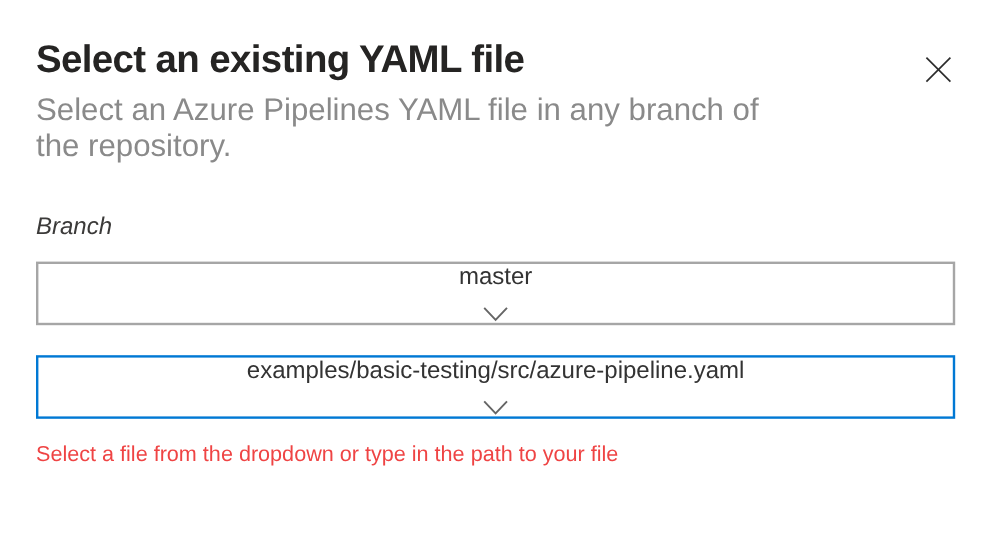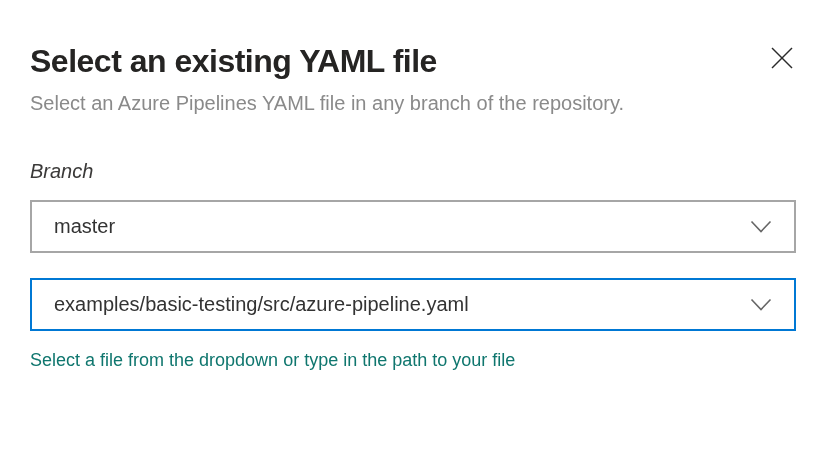--- a/index.html
+++ b/index.html
@@ -11,31 +11,31 @@
   .dialog {
     position: relative;
     width: 820px;
     height: 453px;
     background: #ffffff;
     box-sizing: border-box;
     padding: 30px 30px 0 30px;
     overflow: hidden;
   }
   .dialog-title {
-    margin: 12px 0 0 0;
+    margin: 0 0 0 0;
     font-size: 32px;
     font-weight: 700;
     letter-spacing: -0.5px;
     color: #252423;
     line-height: 38px;
   }
   .dialog-subtitle {
     margin: 8px 0 0 0;
     max-width: 615px;
-    font-size: 20px;
+    font-size: 26px;
     line-height: 30px;
     color: #8a8a8a;
     font-weight: 400;
   }
   .close-btn {
     position: absolute;
     top: 38px;
     right: 16px;
     width: 44px;
     height: 40px;
@@ -61,38 +61,39 @@
     margin-top: 16px;
     width: 766px;
     height: 53px;
     border: 2px solid #a6a6a6;
     background: #ffffff;
     display: flex;
     align-items: center;
     justify-content: space-between;
     padding: 0 22px;
     cursor: pointer;
+    flex-direction: column;
   }
   .combo.focused {
     border-color: #0078d4;
   }
   .combo-value {
     font-size: 20px;
     color: #333333;
     white-space: nowrap;
     overflow: hidden;
   }
   .chevron {
     flex: 0 0 auto;
   }
   .helper-text {
     margin: 17px 0 0 0;
     font-size: 18px;
     line-height: 24px;
-    color: #0f766e;
+    color: #ef4444;
     font-weight: 400;
   }
   .field-label.path-label { margin-top: 22px; }
   .combo.path-combo { margin-top: 25px; }
 </style>
 </head>
 <body>
 
 <div class="dialog">
 

